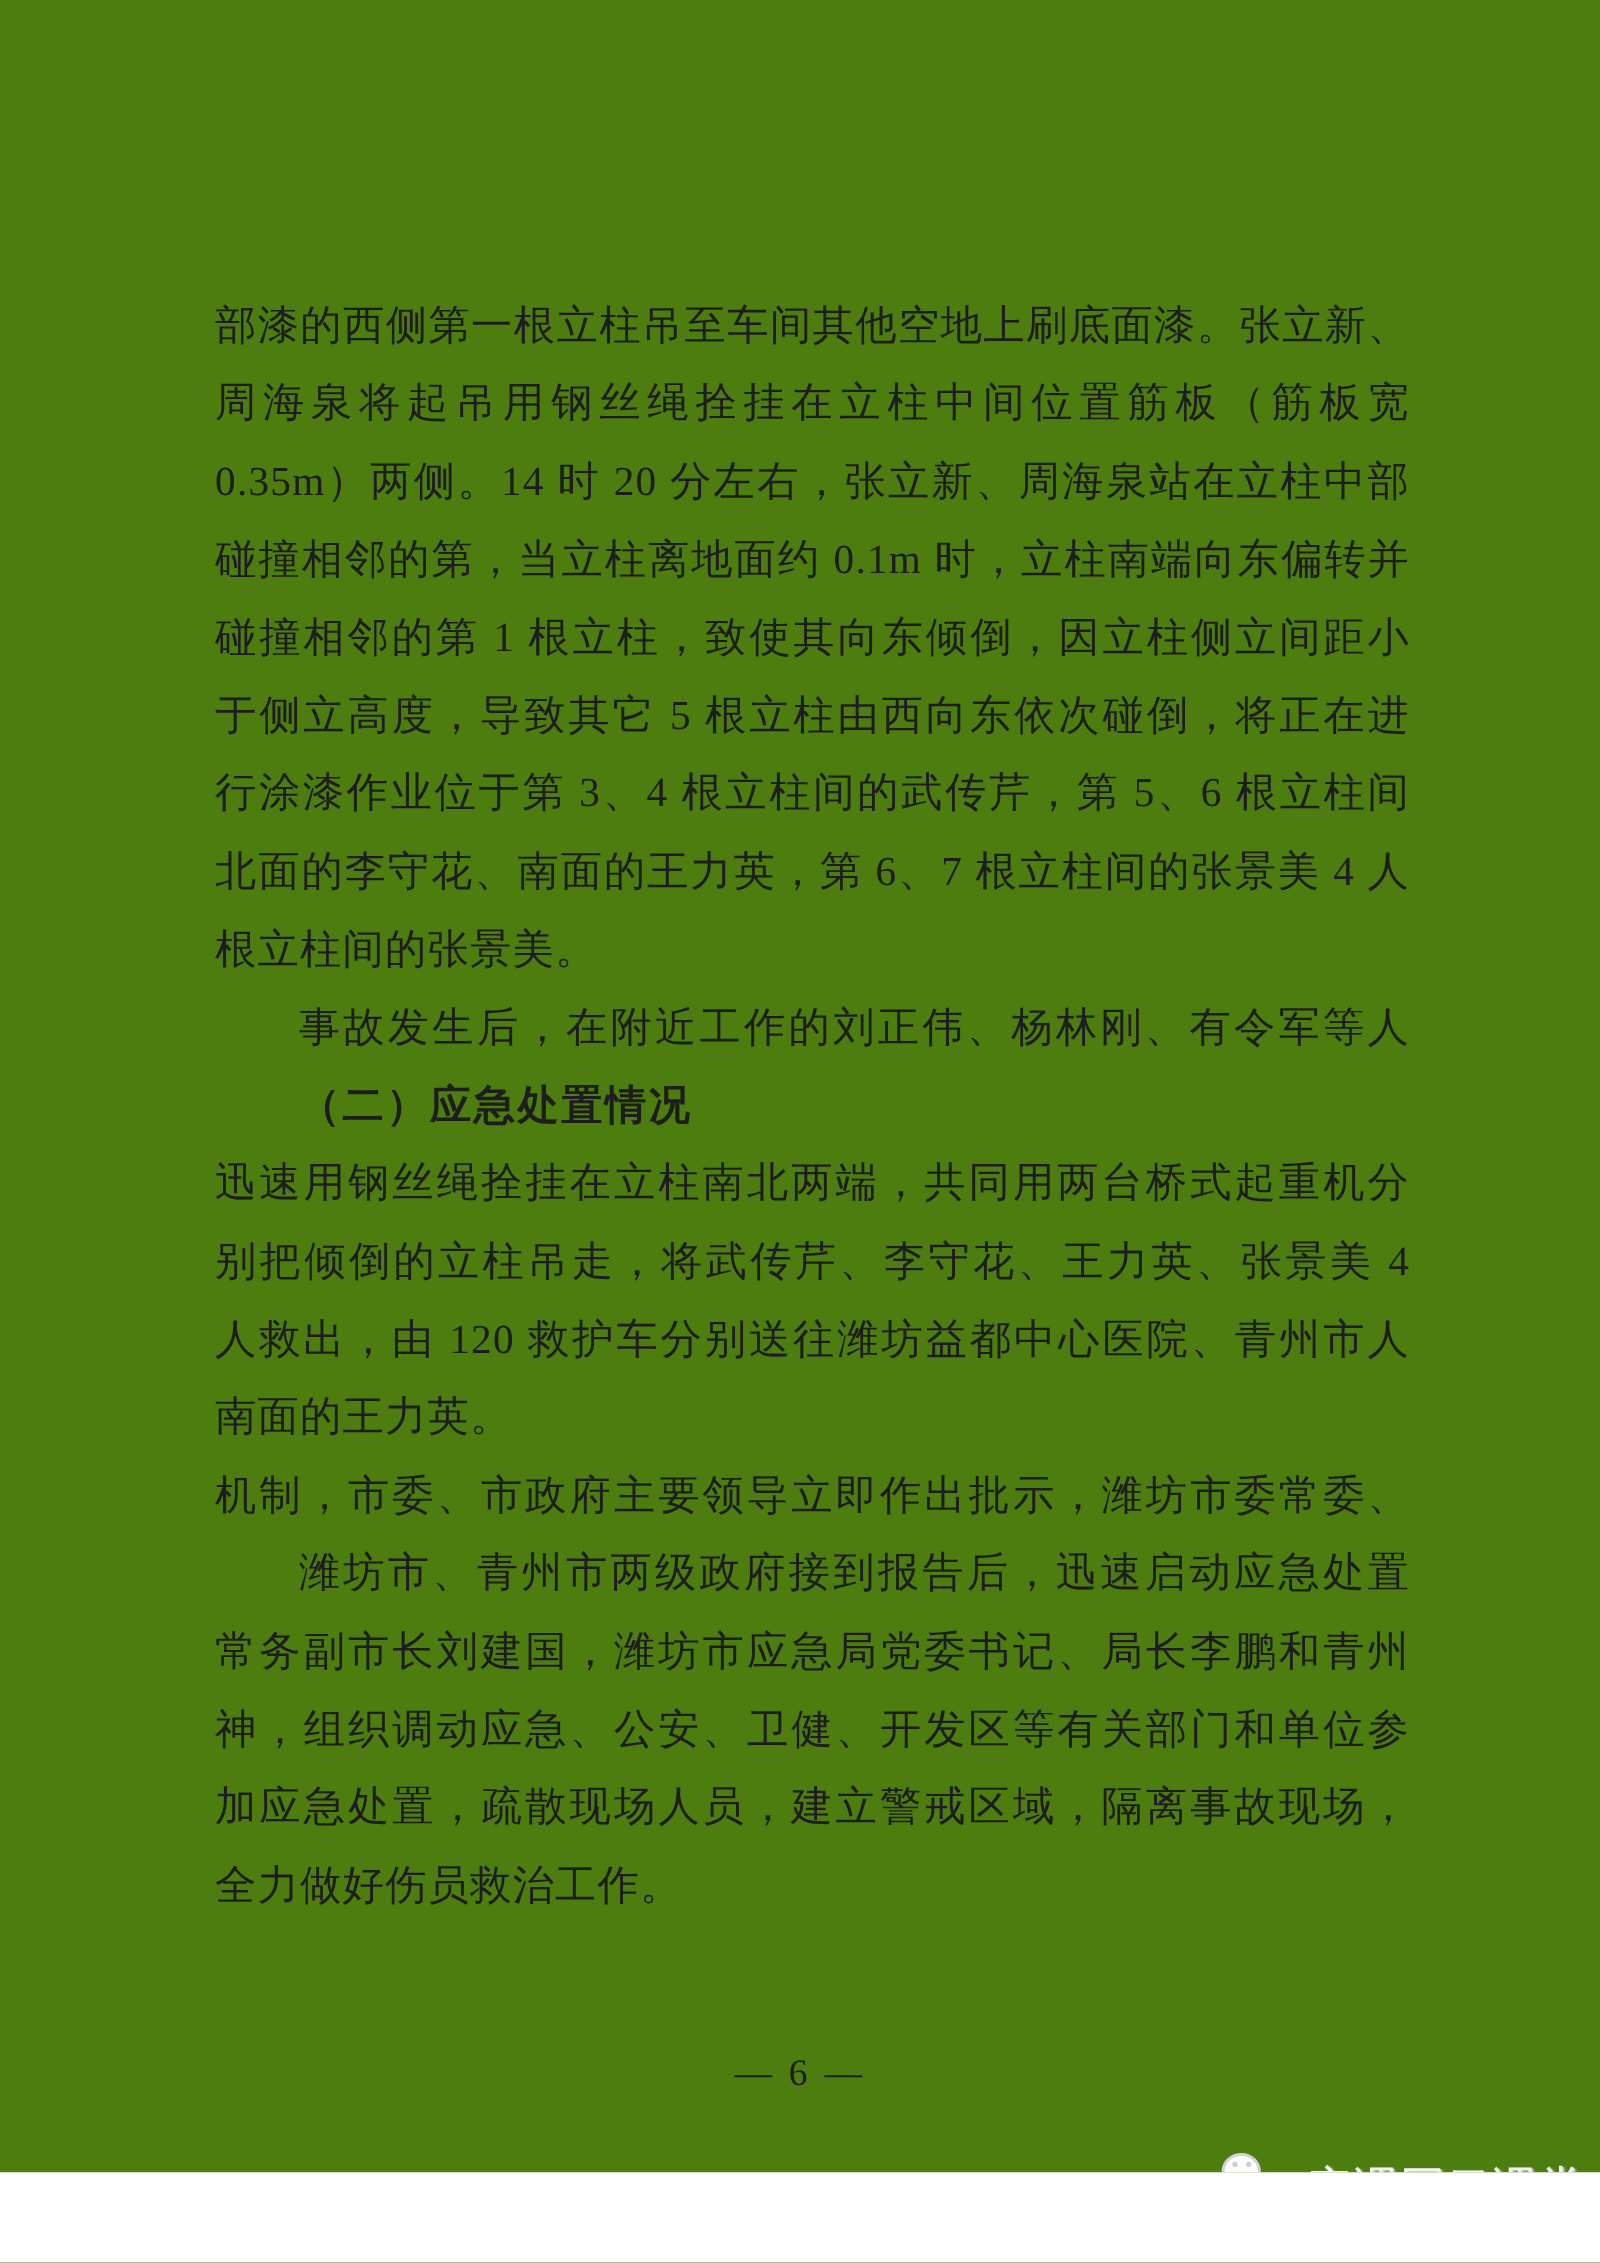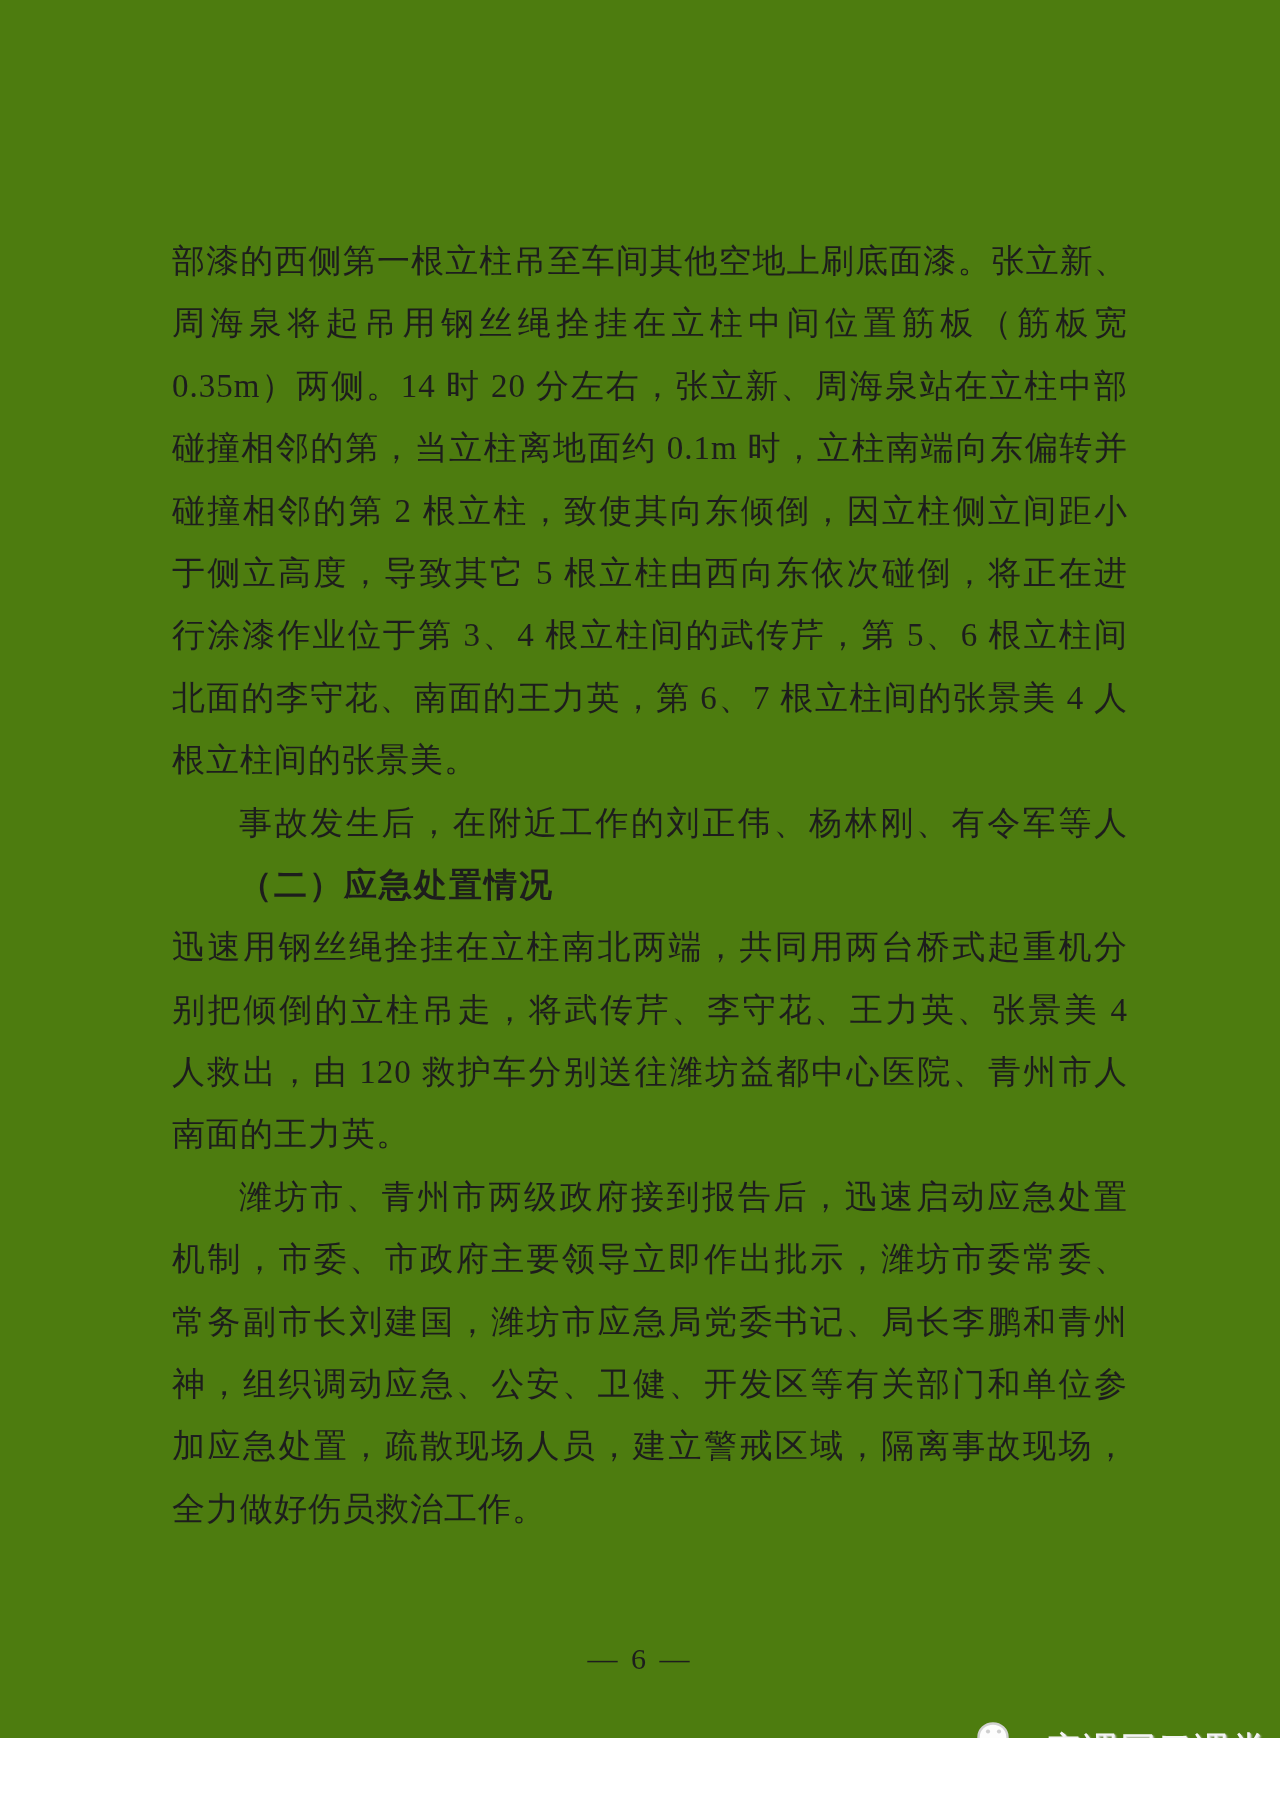--- a/index.html
+++ b/index.html
@@ -69,33 +69,33 @@
 </head>
 <body>
 
 <div class="page">
 
   <div class="text-block">
     <div class="ln j">部漆的西侧第一根立柱吊至车间其他空地上刷底面漆。张立新、</div>
     <div class="ln j">周海泉将起吊用钢丝绳拴挂在立柱中间位置筋板（筋板宽</div>
     <div class="ln j">0.35m）两侧。14 时 20 分左右，张立新、周海泉站在立柱中部</div>
     <div class="ln j">碰撞相邻的第，当立柱离地面约 0.1m 时，立柱南端向东偏转并</div>
-    <div class="ln j">碰撞相邻的第 2 根立柱，致使其向东倾倒，因立柱侧立间距小</div>
+    <div class="ln j">碰撞相邻的第 1 根立柱，致使其向东倾倒，因立柱侧立间距小</div>
     <div class="ln j">于侧立高度，导致其它 5 根立柱由西向东依次碰倒，将正在进</div>
     <div class="ln j">行涂漆作业位于第 3、4 根立柱间的武传芹，第 5、6 根立柱间</div>
     <div class="ln j">北面的李守花、南面的王力英，第 6、7 根立柱间的张景美 4 人</div>
     <div class="ln">根立柱间的张景美。</div>
     <div class="ln j i">事故发生后，在附近工作的刘正伟、杨林刚、有令军等人</div>
     <div class="ln h">（二）应急处置情况</div>
     <div class="ln j">迅速用钢丝绳拴挂在立柱南北两端，共同用两台桥式起重机分</div>
     <div class="ln j">别把倾倒的立柱吊走，将武传芹、李守花、王力英、张景美 4</div>
     <div class="ln j">人救出，由 120 救护车分别送往潍坊益都中心医院、青州市人</div>
     <div class="ln">南面的王力英。</div>
+    <div class="ln j">机制，市委、市政府主要领导立即作出批示，潍坊市委常委、</div>
     <div class="ln j i">潍坊市、青州市两级政府接到报告后，迅速启动应急处置</div>
-    <div class="ln j">机制，市委、市政府主要领导立即作出批示，潍坊市委常委、</div>
     <div class="ln j">常务副市长刘建国，潍坊市应急局党委书记、局长李鹏和青州</div>
     <div class="ln j">神，组织调动应急、公安、卫健、开发区等有关部门和单位参</div>
     <div class="ln j">加应急处置，疏散现场人员，建立警戒区域，隔离事故现场，</div>
     <div class="ln">全力做好伤员救治工作。</div>
   </div>
 
   <div class="page-number">— 6 —</div>
 
   <div class="watermark">
     <svg class="watermark-logo" viewBox="0 0 68 64" xmlns="http://www.w3.org/2000/svg">

